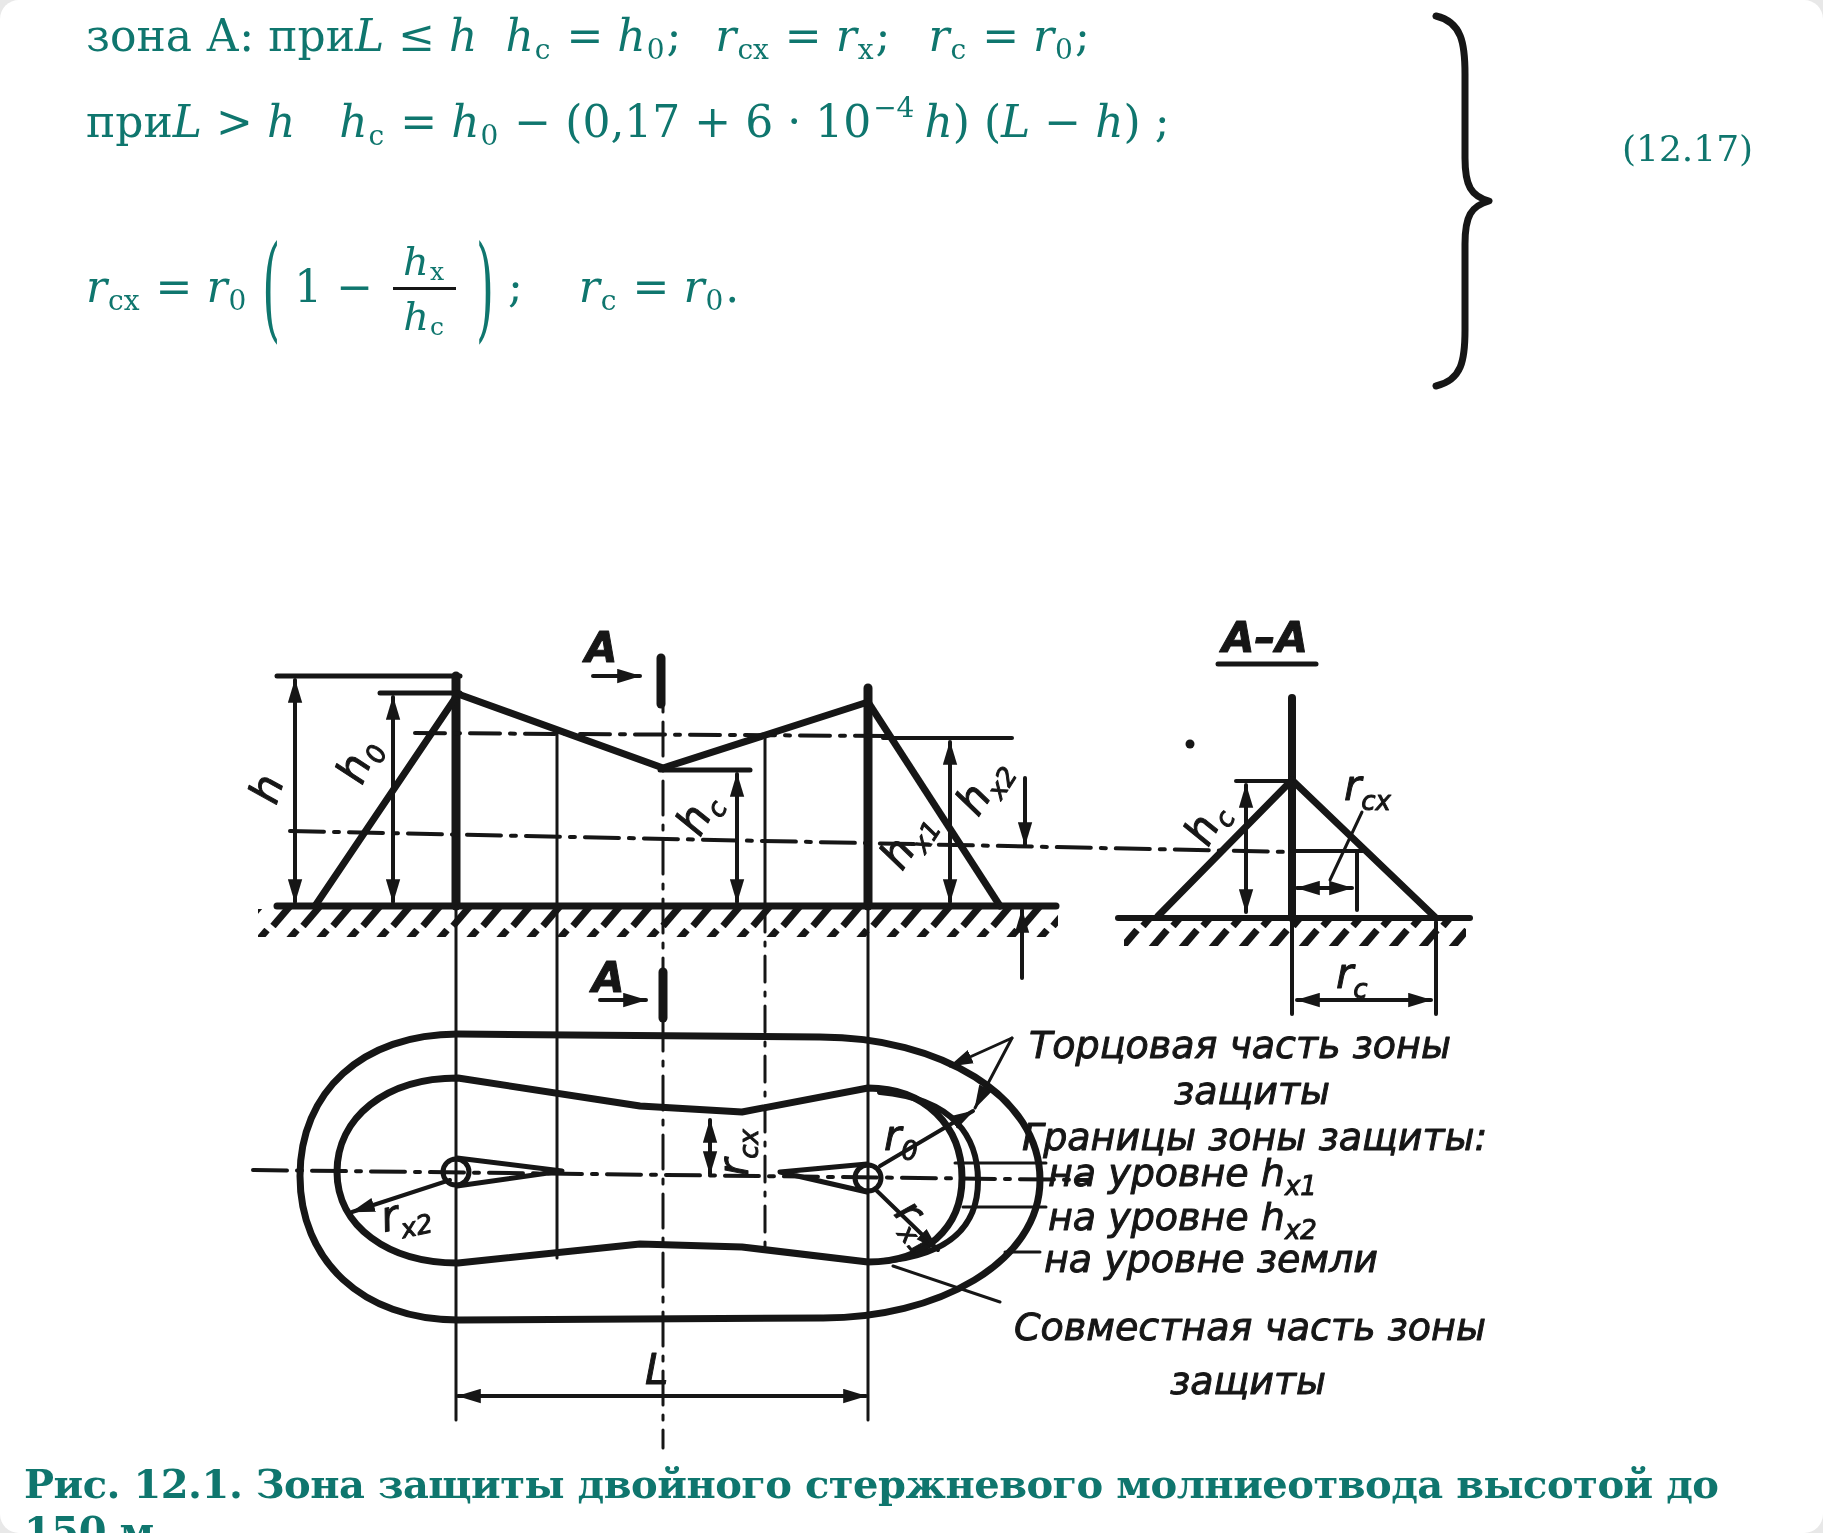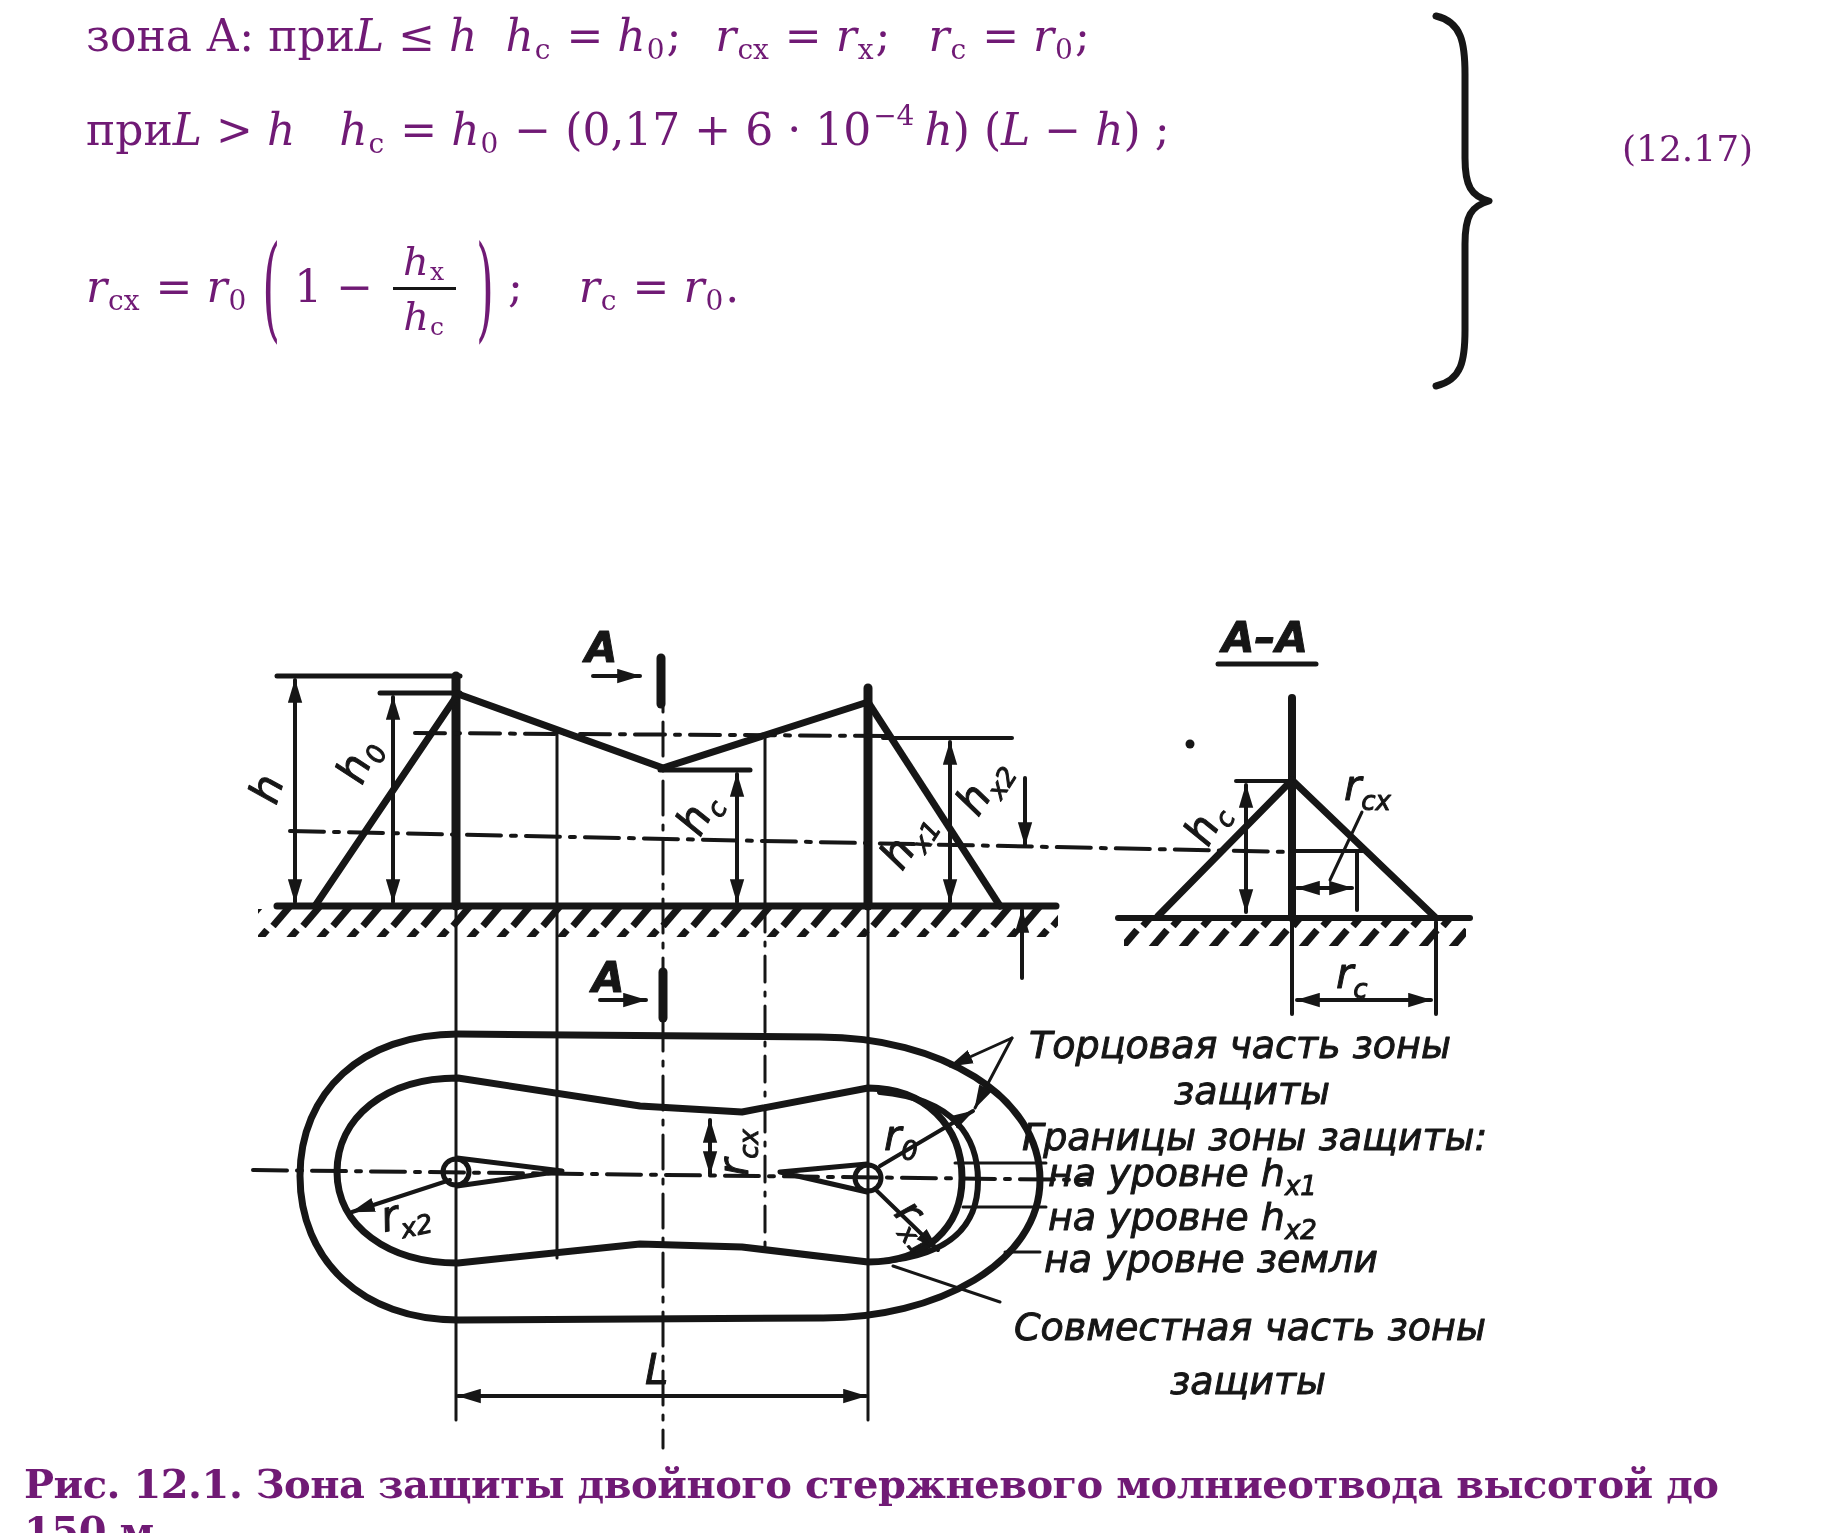--- a/index.html
+++ b/index.html
@@ -1,17 +1,17 @@
 <!DOCTYPE html>
 <html><head>
 <meta charset="utf-8">
 <style>
   html,body{margin:0;padding:0;background:#e8e8e8;}
   .page{position:relative;width:1823px;height:1533px;background:#ffffff;overflow:hidden;
-        font-family:"DejaVu Serif",serif;color:#701a75;}
+        font-family:"DejaVu Serif",serif;color:#0f766e;border-radius:19px;}
   .frm-line{position:absolute;white-space:nowrap;display:flex;align-items:center;
             font-size:44px;line-height:1;}
   .frm-line .it{font-style:italic;}
   .frm-line .op{font-style:italic;margin:0 14px;}
   .frm-line .up{font-style:normal;}
   .frm-line .gap{display:inline-block;height:1px;}
   .frm-line .vs{display:inline-flex;align-items:flex-start;}
   .frm-line .sub{font-size:28px;font-style:normal;position:relative;top:22px;margin-left:1px;margin-right:2px;}
   .frm-line .sup{font-size:28px;position:relative;top:-14px;margin-left:2px;}
   .frm-line .bigp{display:inline-block;font-size:46px;margin:0 14px;transform:scaleY(2.5);transform-origin:center;}
@@ -63,21 +63,21 @@
         <span class="it">r</span>
         <span class="sub">c</span>
       </span>
       <span class="op">=</span>
       <span class="vs">
         <span class="it">r</span>
         <span class="sub">0</span>
       </span>
       <span class="up">;</span>
     </div>
-  <div class="frm-line" style="left:86px;top:108px;">
+  <div class="frm-line" style="left:86px;top:100px;">
       <span class="up">при </span>
       <span class="it">L</span>
       <span class="op">&gt;</span>
       <span class="it">h</span>
       <span class="gap" style="width: 44px;"></span>
       <span class="vs">
         <span class="it">h</span>
         <span class="sub">c</span>
       </span>
       <span class="op">=</span>

